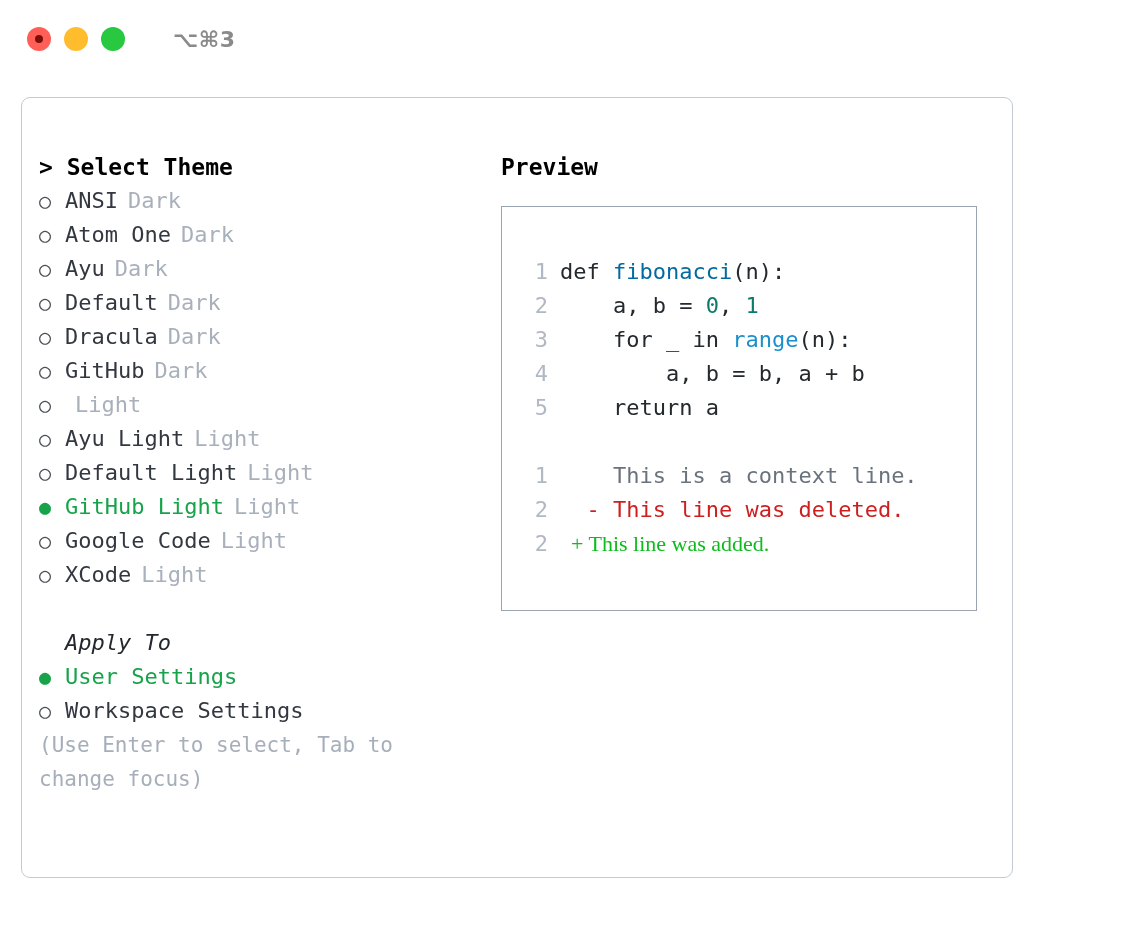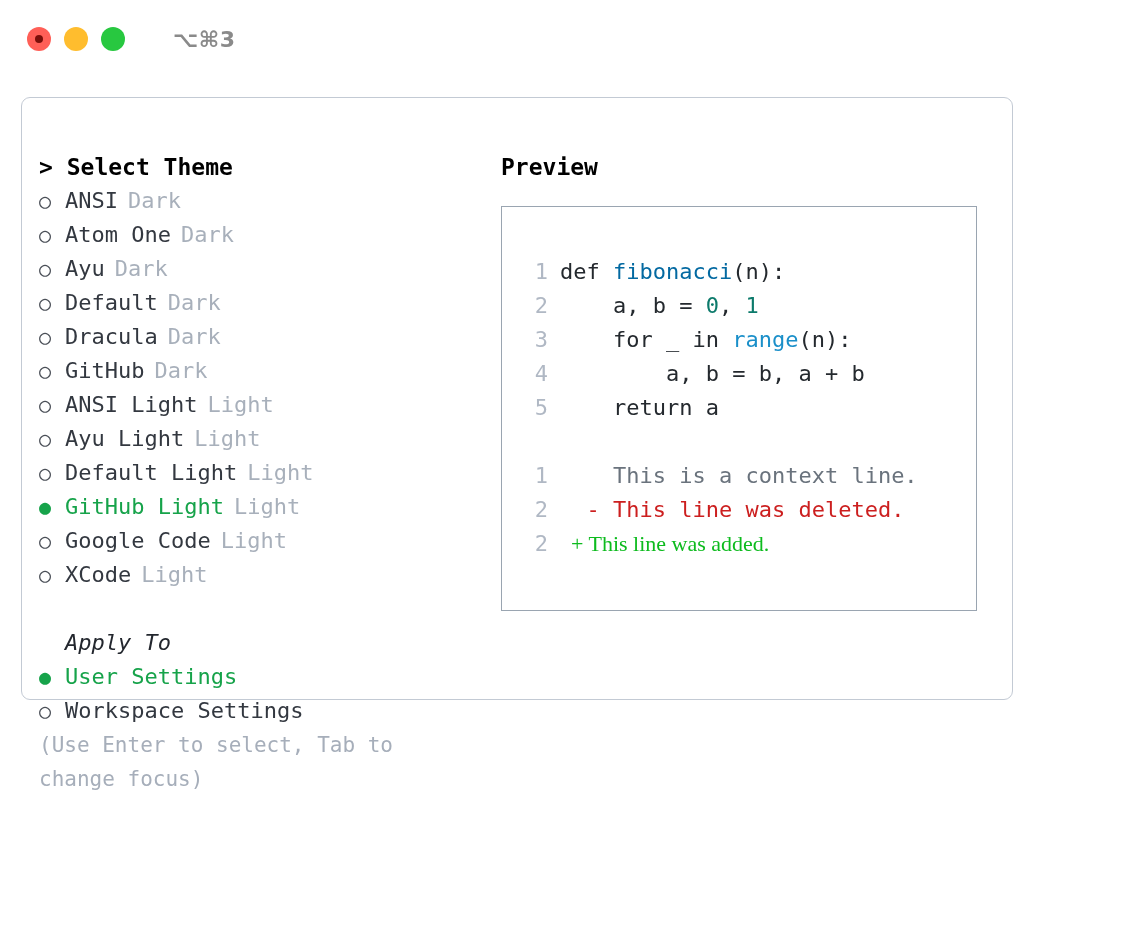--- a/index.html
+++ b/index.html
@@ -57,21 +57,21 @@
     color: #8a8a8a;
     letter-spacing: 0.5px;
   }
 
   
   .panel {
     position: absolute;
     left: 21px;
     top: 97px;
     width: 992px;
-    height: 603px;
+    height: 781px;
     border: 1.6px solid #c3cad4;
     border-radius: 9px;
     box-sizing: border-box;
     background: #ffffff;
   }
 
   .panel-inner {
     position: absolute;
     left: 0; top: 0;
     width: 100%;
@@ -197,21 +197,21 @@
 
       <div class="left-col">
         <div class="heading">&gt; Select Theme</div>
         <div id="theme-list">
             <div class="opt-row"><span class="marker">○</span><span class="opt-name">ANSI</span><span class="opt-mode">Dark</span></div>
             <div class="opt-row"><span class="marker">○</span><span class="opt-name">Atom One</span><span class="opt-mode">Dark</span></div>
             <div class="opt-row"><span class="marker">○</span><span class="opt-name">Ayu</span><span class="opt-mode">Dark</span></div>
             <div class="opt-row"><span class="marker">○</span><span class="opt-name">Default</span><span class="opt-mode">Dark</span></div>
             <div class="opt-row"><span class="marker">○</span><span class="opt-name">Dracula</span><span class="opt-mode">Dark</span></div>
             <div class="opt-row"><span class="marker">○</span><span class="opt-name">GitHub</span><span class="opt-mode">Dark</span></div>
-            <div class="opt-row"><span class="marker">○</span><span class="opt-name">ANSI Light</span><span class="opt-mode">Light</span></div>
+            <div class="opt-row"><span class="marker">○</span><span class="opt-mode">Light</span></div>
             <div class="opt-row"><span class="marker">○</span><span class="opt-name">Ayu Light</span><span class="opt-mode">Light</span></div>
             <div class="opt-row"><span class="marker">○</span><span class="opt-name">Default Light</span><span class="opt-mode">Light</span></div>
             <div class="opt-row"><span class="marker sel">●</span><span class="opt-name sel">GitHub Light</span><span class="opt-mode">Light</span></div>
             <div class="opt-row"><span class="marker">○</span><span class="opt-name">Google Code</span><span class="opt-mode">Light</span></div>
             <div class="opt-row"><span class="marker">○</span><span class="opt-name">XCode</span><span class="opt-mode">Light</span></div>
           </div>
 
         <div class="section-gap"></div>
 
         <div class="applyto-heading">Apply To</div>

